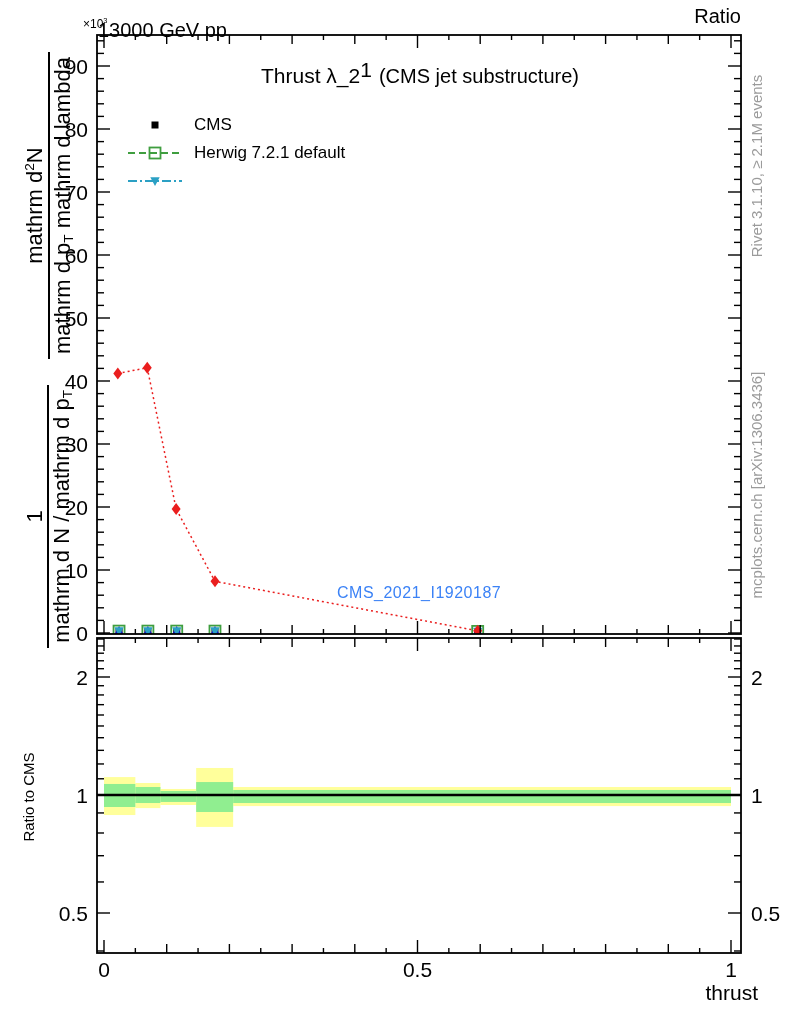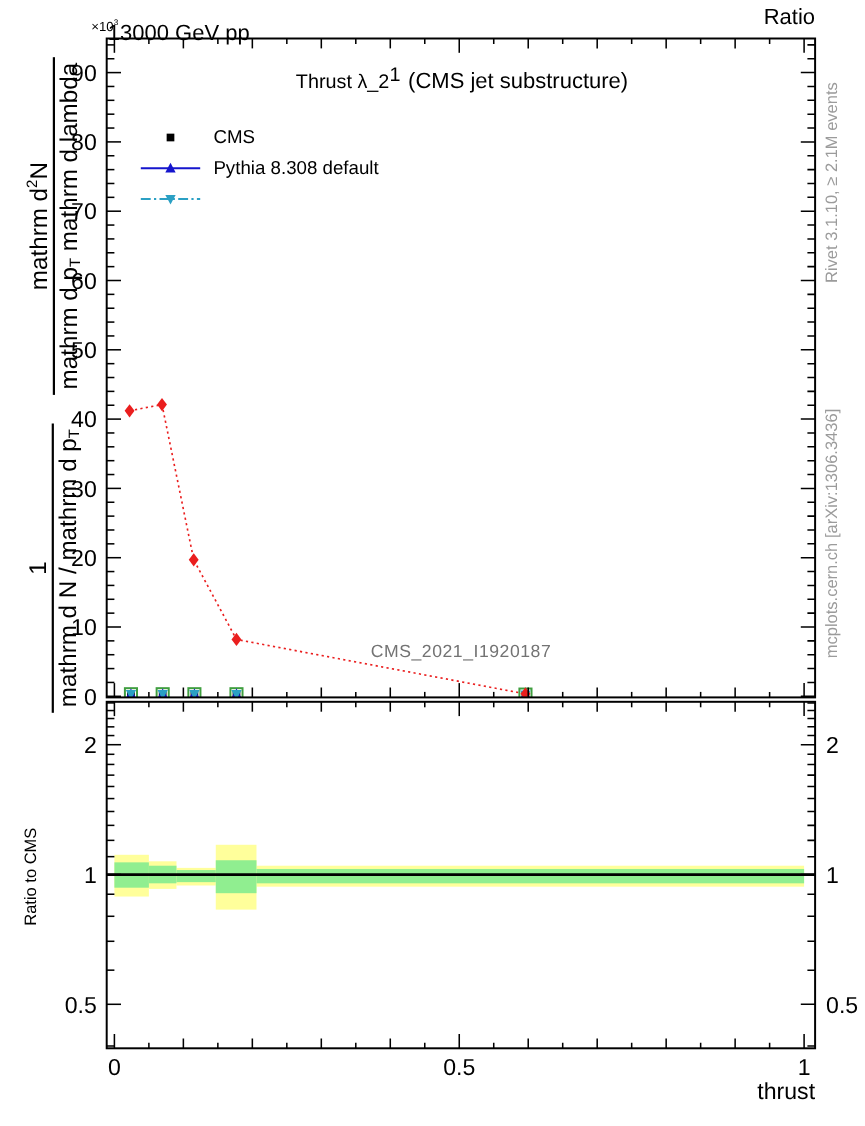--- a/index.html
+++ b/index.html
@@ -5,37 +5,37 @@
   html,body{margin:0;padding:0;background:#ffffff;}
   .screen{position:relative;width:786px;height:1024px;background:#fff;overflow:hidden;
           font-family:"Liberation Sans", sans-serif;color:#000;}
   .abs{position:absolute;}
   svg text{font-family:"Liberation Sans", sans-serif;fill:#000;}
   .hdr{font-size:20px;white-space:nowrap;}
   .mult{font-size:12px;white-space:nowrap;}
   .sup{font-size:62%;vertical-align:super;}
   .subt{font-size:62%;vertical-align:-18%;}
   .title-wrap{left:160px;top:58px;width:520px;text-align:center;white-space:nowrap;}
-  .title-main{font-size:18px;text-align:right;}
+  .title-main{font-size:21px;text-align:right;}
   .title-paren{font-size:20px;margin-left:7px;}
   .legend{left:126px;top:111px;}
   .legend-row{display:flex;align-items:center;height:28px;text-align:center;}
   .legend-label{font-size:17px;margin-left:10px;white-space:nowrap;}
   .rot{transform:rotate(-90deg);white-space:nowrap;}
   .ylabel-frac{left:-246px;top:309px;width:590px;height:82px;display:flex;
                align-items:center;justify-content:center;gap:26px;font-size:22px;}
   .frac{display:inline-block;text-align:center;line-height:1.15;}
   .frac .num{display:block;border-bottom:2px solid #000;padding:0 5px;}
   .frac .den{display:block;padding:0 5px;}
   .ratio-ylabel{left:-37px;top:786px;width:135px;height:22px;font-size:15px;text-align:center;}
   .credit{color:#9b9b9b;font-size:15px;text-align:center;}
   .credit-top{left:618px;top:156px;width:280px;height:20px;}
   .credit-bot{left:608px;top:475px;width:300px;height:20px;}
-  .watermark{left:337px;top:584px;font-size:16px;color:#737373;letter-spacing:0.5px;}
-  .xlabel{right:45px;top:981px;font-size:21px;}
+  .watermark{left:337px;top:584px;font-size:16px;color:#3b82f6;letter-spacing:0.5px;}
+  .xlabel{right:28px;top:981px;font-size:21px;}
   .jets{right:45px;top:5px;}
 </style>
 </head>
 <body>
 
 <div class="screen">
 
   <svg id="plot" class="abs" width="786" height="1024" viewBox="0 0 786 1024" style="left:0;top:0;">
       <defs>
         <clipPath id="mainclip">
@@ -340,24 +340,24 @@
 
   <div class="abs legend">
     <div class="legend-row">
       <svg class="lm" width="58" height="18">
           <rect x="25.5" y="5.5" width="7" height="7" fill="#000000"></rect>
         </svg>
       <span class="legend-label">CMS</span>
     </div>
     <div class="legend-row">
       <svg class="lm" width="58" height="18">
-          <line x1="2" y1="9" x2="56" y2="9" stroke="#1515cd" stroke-width="1.8"></line>
-          <polygon points="29,4 24.3,12.8 33.7,12.8" fill="#1515cd"></polygon>
+          <line x1="2" y1="9" x2="56" y2="9" stroke="#3f9e3f" stroke-width="1.8" stroke-dasharray="7 4"></line>
+          <rect x="23.5" y="3.5" width="11" height="11" fill="none" stroke="#3f9e3f" stroke-width="1.8"></rect>
         </svg>
-      <span class="legend-label">Pythia 8.308 default</span>
+      <span class="legend-label">Herwig 7.2.1 default</span>
     </div>
     <div class="legend-row">
       <svg class="lm" width="58" height="18">
           <line x1="2" y1="9" x2="56" y2="9" stroke="#2ba0c4" stroke-width="1.8" stroke-dasharray="9 3 2 3"></line>
           <polygon points="29,14 24.3,5.2 33.7,5.2" fill="#2ba0c4"></polygon>
         </svg>
     </div>
   </div>
 
   <div class="abs rot ylabel-frac">

